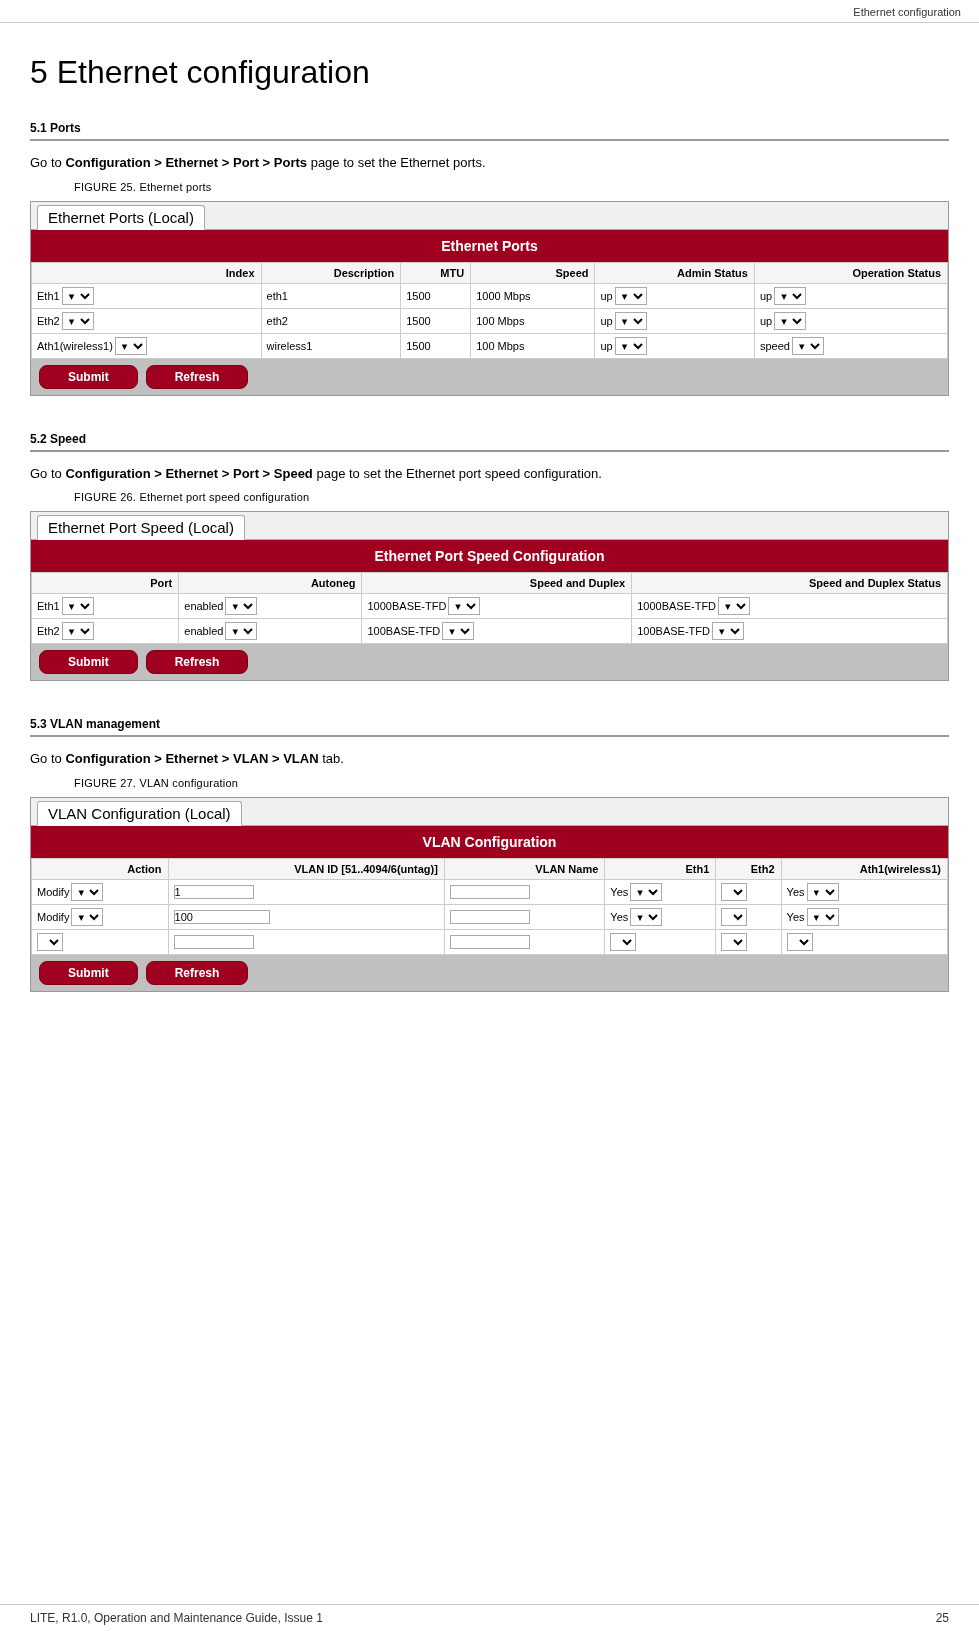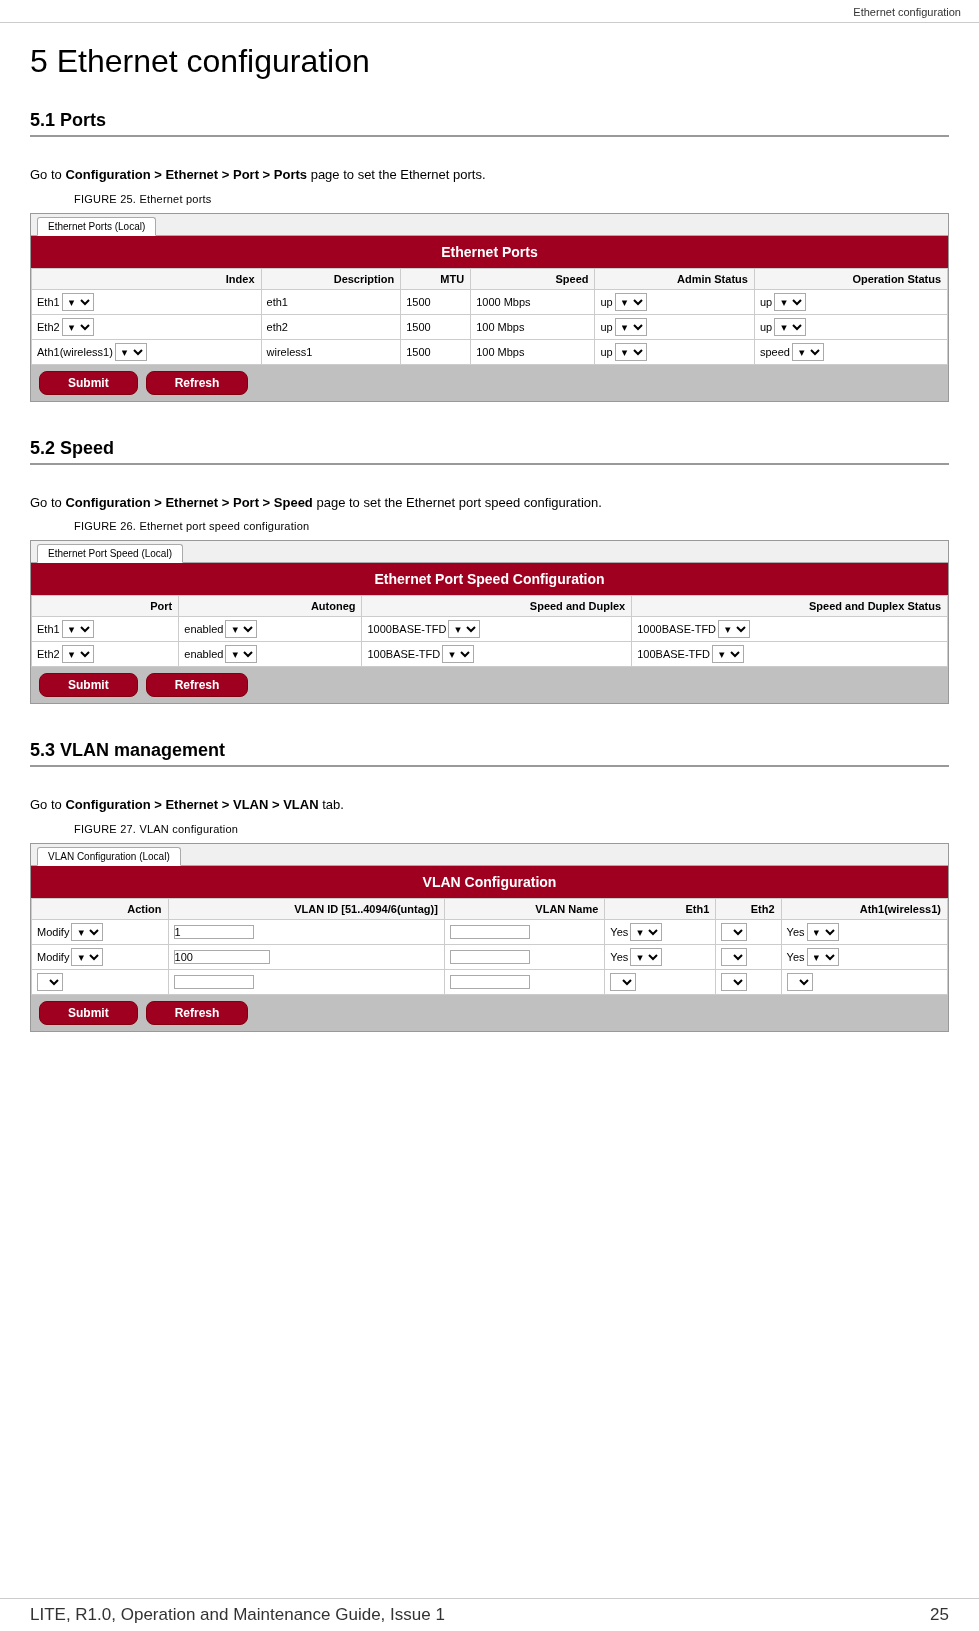--- a/index.html
+++ b/index.html
@@ -19,31 +19,31 @@
       border-bottom: 1px solid #ccc;
       color: #333;
     }
     .page-content {
       padding: 10px 30px 40px 30px;
     }
     .chapter-title {
       font-size: 32px;
       font-weight: normal;
       margin-bottom: 30px;
-      margin-top: 10px;
+      margin-top: 21px;
     }
     .section-block {
       margin-bottom: 36px;
     }
     .section-heading {
-      font-size: 18px;
+      font-size: 12px;
       font-weight: bold;
       border-bottom: 2px solid #999;
       padding-bottom: 4px;
-      margin-bottom: 28px;
+      margin-bottom: 12px;
     }
     .section-para {
       margin-bottom: 8px;
       font-size: 13px;
       line-height: 1.5;
     }
     .section-para b {
       font-weight: bold;
     }
     .figure-caption {
@@ -71,21 +71,21 @@
       border-bottom: 1px solid #aaa;
       padding: 3px 6px 0 6px;
       display: flex;
       align-items: flex-end;
     }
     .ui-tab {
       background: #e0e0e0;
       border: 1px solid #aaa;
       border-bottom: none;
       padding: 3px 10px;
-      font-size: 10px;
+      font-size: 15px;
       cursor: pointer;
       margin-right: 2px;
       border-radius: 3px 3px 0 0;
     }
     .ui-tab.active {
       background: #fff;
       border-bottom: 1px solid #fff;
       margin-bottom: -1px;
     }
     .ui-header {
@@ -142,21 +142,21 @@
     }
     .page-footer {
       position: absolute;
       bottom: 0;
       left: 0;
       right: 0;
       border-top: 1px solid #ccc;
       display: flex;
       justify-content: space-between;
       padding: 6px 30px;
-      font-size: 17px;
+      font-size: 12px;
       color: #333;
     }
   </style>
 </head>
 <body>
 
 <div class="page-header">
   <span>Ethernet configuration</span>
 </div>
 

